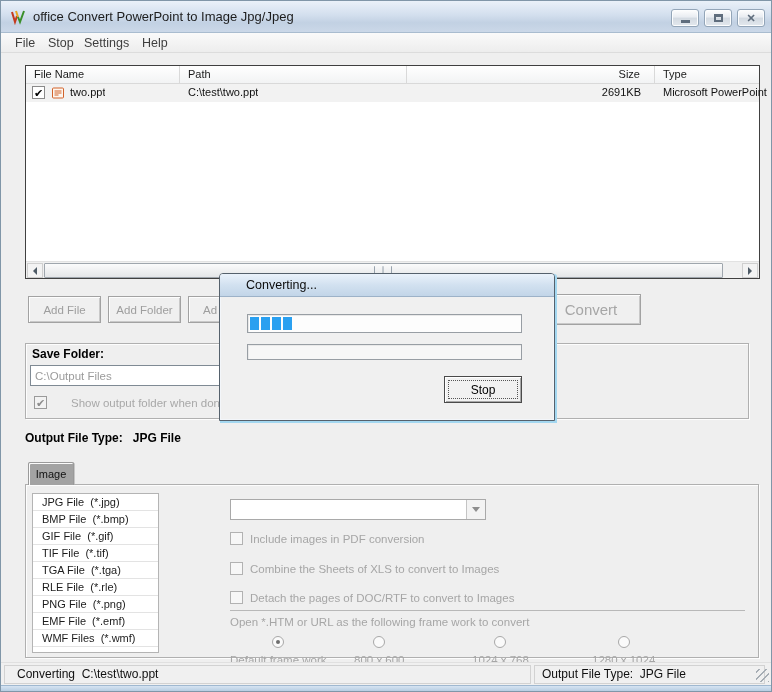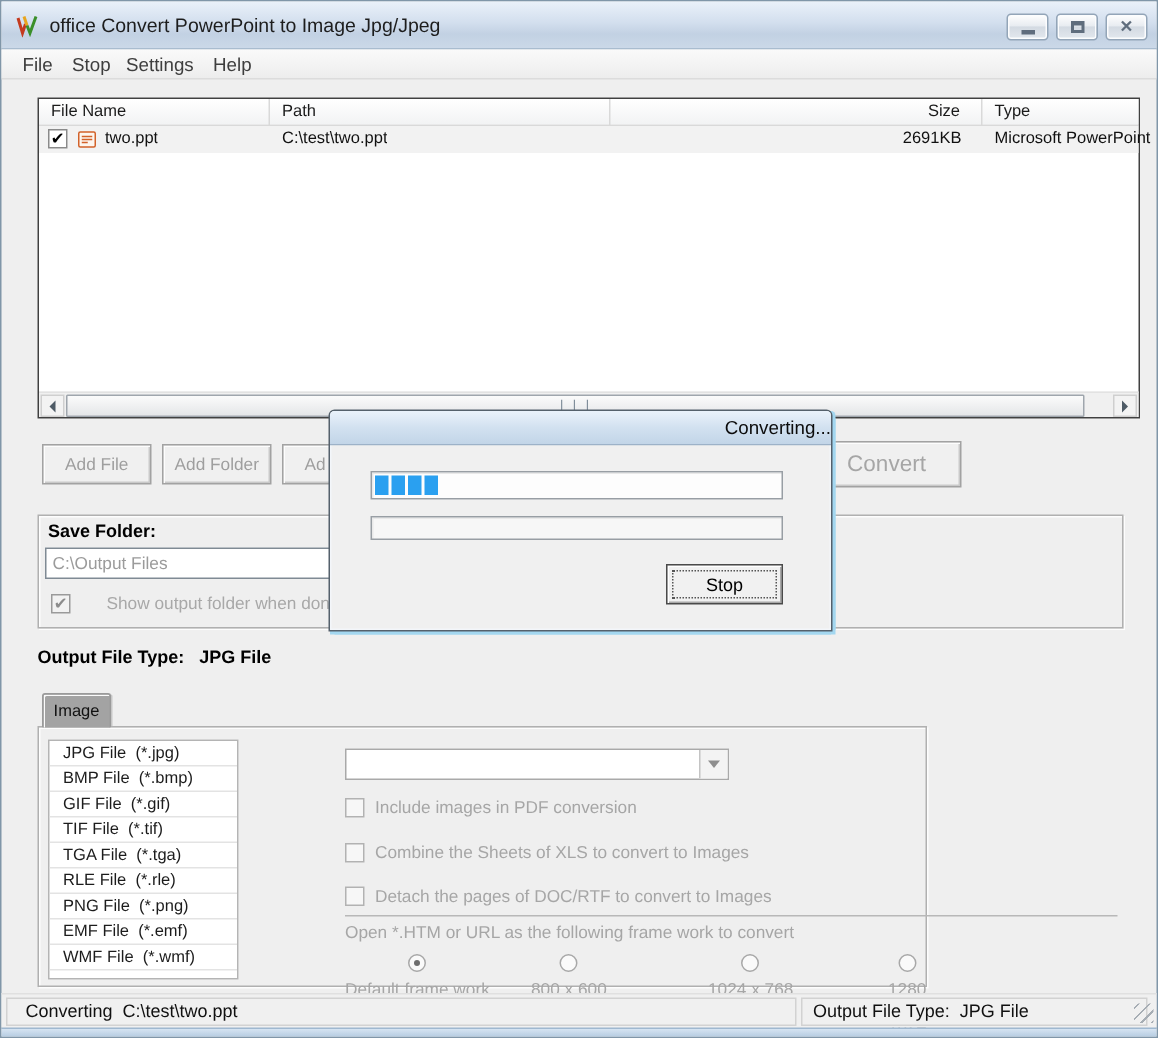--- a/index.html
+++ b/index.html
@@ -82,21 +82,21 @@
 
   
   .outline-label { position:absolute; left:24px; top:430px; font-size:12px; font-weight:bold; color:#000; }
   .outline-label .val { margin-left:10px; }
 
   
   .tab { position:absolute; left:27px; top:461px; width:46px; height:23px; background:#a3a3a3;
     border:1px solid #9a9a9a; border-bottom:none; border-radius:2px 2px 0 0; z-index:2;
     font-size:11px; color:#111; display:flex; align-items:center; justify-content:center;
     box-shadow:inset 1px 1px 0 #fbfbfb, 2px 0 0 -1px #c7c7c7; }
-  .pane { left:24px; top:483px; width:593px; height:174px; }
+  .pane { left:24px; top:483px; width:734px; height:174px; }
 
   
   .fmt-list { position:absolute; left:6px; top:8px; width:127px; height:160px; background:#fff;
     border:1px solid #b4b4b4; overflow:hidden; }
   .fmt-item { height:17px; line-height:16px; font-size:11px; color:#1c1c1c; padding-left:9px;
     border-bottom:1px solid #e3e3e3; white-space:pre; }
 
   
   .combo { position:absolute; left:204px; top:14px; width:256px; height:21px; background:#fff; border:1px solid #a9a9a9; }
   .combo-btn { position:absolute; right:0; top:0; width:19px; height:19px; background:#f3f3f3;
@@ -126,21 +126,21 @@
     background:repeating-linear-gradient(135deg, transparent 0 2px, #a6adb4 2px 3px, transparent 3px 5px); }
   .bottom-edge { position:absolute; left:0; top:684px; width:770px; height:6px;
     background:linear-gradient(#d6e4f2,#b7cde2); border-top:1px solid #9fb8d0; }
 
   
   .dialog { position:absolute; left:218px; top:272px; width:336px; height:148px; background:#f0f0f0;
     border:1px solid #55616c; border-radius:4px 4px 0 0; z-index:10;
     box-shadow:0 3px 0 -1px #a3d7f0, 3px 0 0 -1px #a3d7f0, 3px 3px 0 -1px #a3d7f0, inset 0 0 0 1px #f3f6fa; }
   .dlg-title { position:absolute; left:0; top:0; width:100%; height:23px; border-radius:3px 3px 0 0;
     background:linear-gradient(#eaf2fb, #d2e1f0 50%, #c2d5e8); border-bottom:1px solid #9db2c8;
-    font-size:12.5px; color:#0c0c0c; line-height:22px; padding-left:12px;text-align:right; }
+    font-size:12.5px; color:#0c0c0c; line-height:22px; padding-left:26px; }
   .prog { position:absolute; left:27px; background:#fdfdfd; border:1px solid #989ea4;
     box-shadow:inset 1px 1px 0 #e9e9e9; display:flex; align-items:center; padding-left:2px; }
   .prog1 { top:40px; width:275px; height:19px; }
   .prog2 { top:70px; width:275px; height:16px; background:#f7f7f7; }
   .seg { width:9px; height:13px; background:#2aa0f0; margin-right:2px; flex:none; }
   .stop-btn { position:absolute; left:224px; top:102px; width:78px; height:27px; background:#f1f1f1;
     border:1px solid #4a4a4a; box-shadow:inset 1px 1px 0 #ffffff, inset -1px -1px 0 #a8a8a8;
     font-size:12px; color:#000; display:flex; align-items:center; justify-content:center;
     outline:1px dotted #555; outline-offset:-5px; }
 </style>
@@ -230,21 +230,21 @@
 
     <div class="fmt-list">
       <div class="fmt-item">JPG File  (*.jpg)</div>
       <div class="fmt-item">BMP File  (*.bmp)</div>
       <div class="fmt-item">GIF File  (*.gif)</div>
       <div class="fmt-item">TIF File  (*.tif)</div>
       <div class="fmt-item">TGA File  (*.tga)</div>
       <div class="fmt-item">RLE File  (*.rle)</div>
       <div class="fmt-item">PNG File  (*.png)</div>
       <div class="fmt-item">EMF File  (*.emf)</div>
-      <div class="fmt-item">WMF File  (*.wmf)</div>
+      <div class="fmt-item">WMF Files  (*.wmf)</div>
     </div>
 
     <div class="combo">
       <span class="combo-value"></span>
       <span class="combo-btn">
           <span class="combo-arrow"></span>
         </span>
     </div>
 
     <div class="opt-row" style="top:47px">

